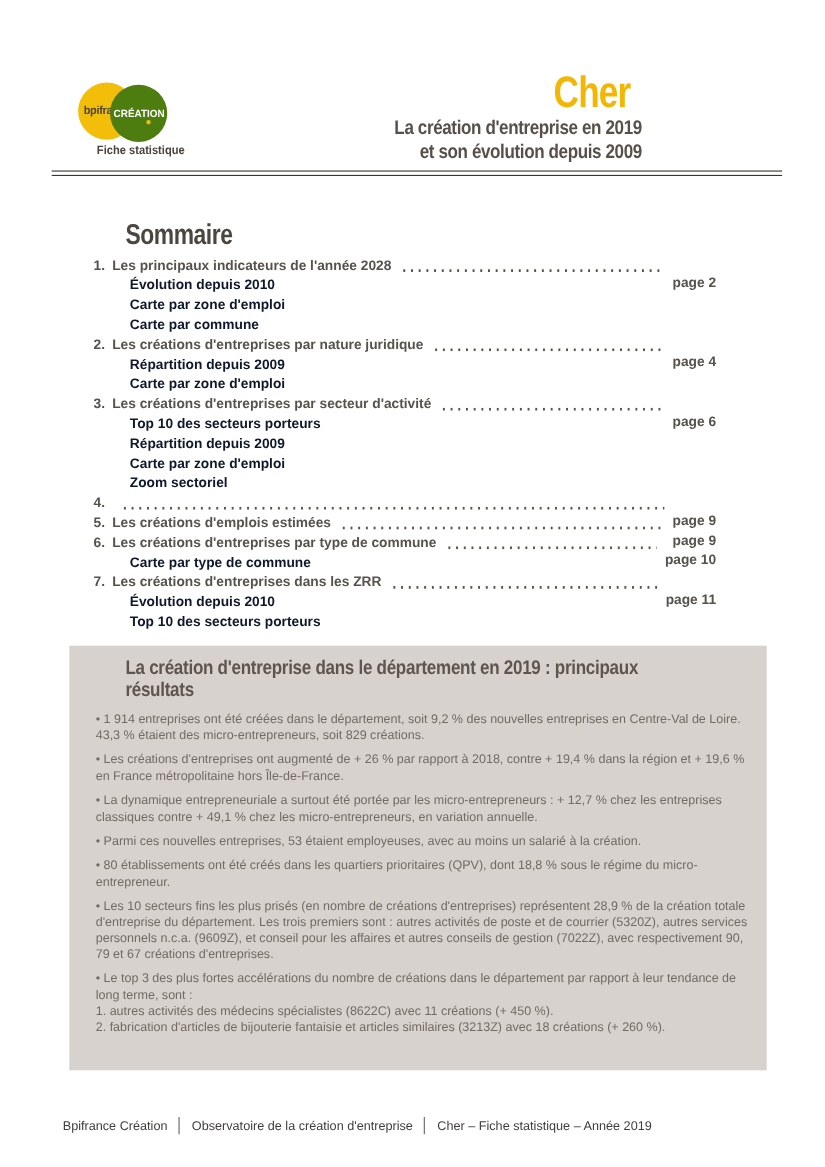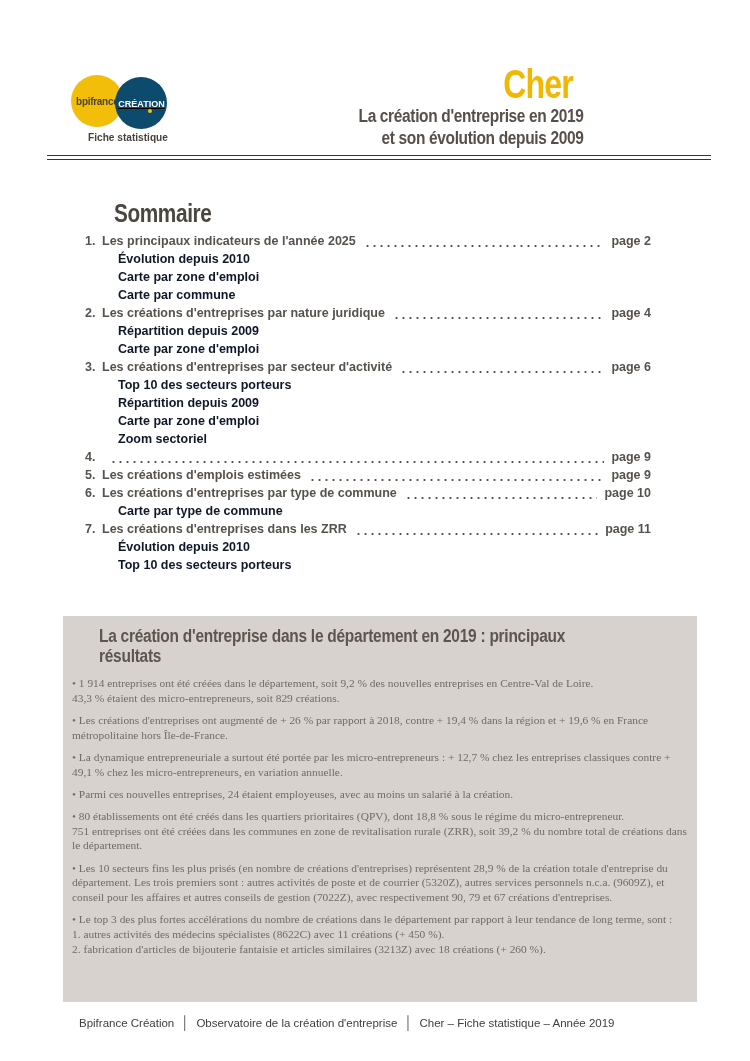--- a/index.html
+++ b/index.html
@@ -6,21 +6,21 @@
   .page{
     position:relative;width:750px;height:1061px;background:#ffffff;overflow:hidden;
     font-family:"Liberation Sans",sans-serif;
   }
   
   .circle{position:absolute;width:52px;height:52px;border-radius:50%;
           display:flex;align-items:center;justify-content:center;}
   .circle-bpifrance{left:71px;top:75px;background:#F2BE0A;z-index:1;}
   .circle-bpifrance span{color:#4E4334;font-weight:bold;font-size:10.5px;letter-spacing:-0.3px;
           transform:scaleX(.95);}
-  .circle-creation{left:115px;top:77px;background:#0c4a6e;z-index:2;text-decoration:underline;}
+  .circle-creation{left:100px;top:77px;background:#4d7c0f;z-index:2;}
   .circle-creation span{color:#ffffff;font-weight:bold;font-size:9.5px;letter-spacing:0;
           transform:scaleX(.95);}
   .i-dot{position:absolute;width:3.5px;height:3.5px;border-radius:50%;background:#F2BE0A;
           left:33px;top:32px;}
   .tagline{position:absolute;left:70px;top:131px;width:116px;text-align:center;
           color:#49433D;font-weight:bold;font-size:11px;transform:scaleX(.92);}
   
   .title-block{position:absolute;left:258px;top:64px;width:350px;text-align:right;}
   .title-block h1{margin:0;color:#F2B705;font-size:40px;line-height:40px;font-weight:bold;
           letter-spacing:-1px;transform:scaleX(.8);}
@@ -34,31 +34,31 @@
         font-size:26px;line-height:28px;font-weight:bold;letter-spacing:-0.5px;
         transform:scaleX(.8);transform-origin:0 50%;}
   .toc{position:absolute;left:85px;top:234px;width:566px;}
   .toc-row{display:flex;height:18px;align-items:flex-start;
         font-size:12.5px;font-weight:bold;color:#56524C;}
   .toc-num{width:17px;flex:none;}
   .toc-label{flex:none;white-space:nowrap;}
   .toc-leader{flex:1;height:4px;align-self:flex-end;margin:0 7px 4px 8px;
         background-image:radial-gradient(circle,#56524C 1px,rgba(0,0,0,0) 1.2px);
         background-size:7px 4px;background-repeat:repeat-x;background-position:0 50%;}
-  .toc-page{flex:none;white-space:nowrap;}
+  .toc-page{flex:none;white-space:nowrap;margin-top:16px;}
   .toc-sub{height:18px;padding-left:33px;font-size:12.5px;font-weight:bold;color:#0f172a;}
   
-  .results-box{position:absolute;left:63px;top:616px;width:634px;height:386px;
-        background:#D7D2CE;box-sizing:border-box;padding:8px 9px 8px 9px;}
+  .results-box{position:absolute;left:63px;top:587px;width:634px;height:386px;
+        background:#D7D2CE;box-sizing:border-box;padding:8px 9px 8px 24px;}
   .results-title{margin:2px 0 10px 27px;color:#5E564E;font-size:18px;line-height:20px;
         font-weight:bold;letter-spacing:-0.3px;transform:scaleX(.86);transform-origin:0 50%;}
   .para{margin:0 0 7.5px 0;color:#716B64;font-size:11.4px;line-height:14.7px;}
-  .para-line{min-height:14.7px;font-family:Liberation Serif, serif;}
+  .para-line{min-height:14.7px;}
   
-  .footer{position:absolute;left:57px;top:1015px;font-size:11.5px;color:#403E3B;margin-left:22px;}
+  .footer{position:absolute;left:57px;top:1015px;font-size:11.5px;color:#403E3B;}
   .footer-sep{color:#5A5754;padding:0 7px;font-size:13px;}
 </style>
 </head>
 <body>
 
 <div class="page">
 
   <div class="circle circle-bpifrance">
     <span>bpifrance</span>
   </div>
@@ -75,21 +75,21 @@
       <div>et son évolution depuis 2009</div>
     </div>
   </div>
 
   <div class="rule"></div>
 
   <h2 class="sommaire-heading">Sommaire</h2>
   <nav class="toc" id="toc-list">
       <div class="toc-row">
         <span class="toc-num">1.</span>
-        <span class="toc-label">Les principaux indicateurs de l'année 2025</span>
+        <span class="toc-label">Les principaux indicateurs de l'année 2028</span>
         <span class="toc-leader"></span>
         <span class="toc-page">page 2</span>
       </div>
       <div class="toc-sub">Évolution depuis 2010</div>
       <div class="toc-sub">Carte par zone d'emploi</div>
       <div class="toc-sub">Carte par commune</div>
       <div class="toc-row">
         <span class="toc-num">2.</span>
         <span class="toc-label">Les créations d'entreprises par nature juridique</span>
         <span class="toc-leader"></span>
@@ -142,25 +142,24 @@
           <div class="para-line">• 1 914 entreprises ont été créées dans le département, soit 9,2 % des nouvelles entreprises en Centre-Val de Loire.</div>
           <div class="para-line">43,3 % étaient des micro-entrepreneurs, soit 829 créations.</div>
         </div>
         <div class="para">
           <div class="para-line">• Les créations d'entreprises ont augmenté de + 26 % par rapport à 2018, contre + 19,4 % dans la région et + 19,6 % en France métropolitaine hors Île-de-France.</div>
         </div>
         <div class="para">
           <div class="para-line">• La dynamique entrepreneuriale a surtout été portée par les micro-entrepreneurs : + 12,7 % chez les entreprises classiques contre + 49,1 % chez les micro-entrepreneurs, en variation annuelle.</div>
         </div>
         <div class="para">
-          <div class="para-line">• Parmi ces nouvelles entreprises, 24 étaient employeuses, avec au moins un salarié à la création.</div>
+          <div class="para-line">• Parmi ces nouvelles entreprises, 53 étaient employeuses, avec au moins un salarié à la création.</div>
         </div>
         <div class="para">
           <div class="para-line">• 80 établissements ont été créés dans les quartiers prioritaires (QPV), dont 18,8 % sous le régime du micro-entrepreneur.</div>
-          <div class="para-line">751 entreprises ont été créées dans les communes en zone de revitalisation rurale (ZRR), soit 39,2 % du nombre total de créations dans le département.</div>
         </div>
         <div class="para">
           <div class="para-line">• Les 10 secteurs fins les plus prisés (en nombre de créations d'entreprises) représentent 28,9 % de la création totale d'entreprise du département. Les trois premiers sont : autres activités de poste et de courrier (5320Z), autres services personnels n.c.a. (9609Z), et conseil pour les affaires et autres conseils de gestion (7022Z), avec respectivement 90, 79 et 67 créations d'entreprises.</div>
         </div>
         <div class="para">
           <div class="para-line">• Le top 3 des plus fortes accélérations du nombre de créations dans le département par rapport à leur tendance de long terme, sont :</div>
           <div class="para-line">1. autres activités des médecins spécialistes (8622C) avec 11 créations (+ 450 %).</div>
           <div class="para-line">2. fabrication d'articles de bijouterie fantaisie et articles similaires (3213Z) avec 18 créations (+ 260 %).</div>
         </div>
       </div>

